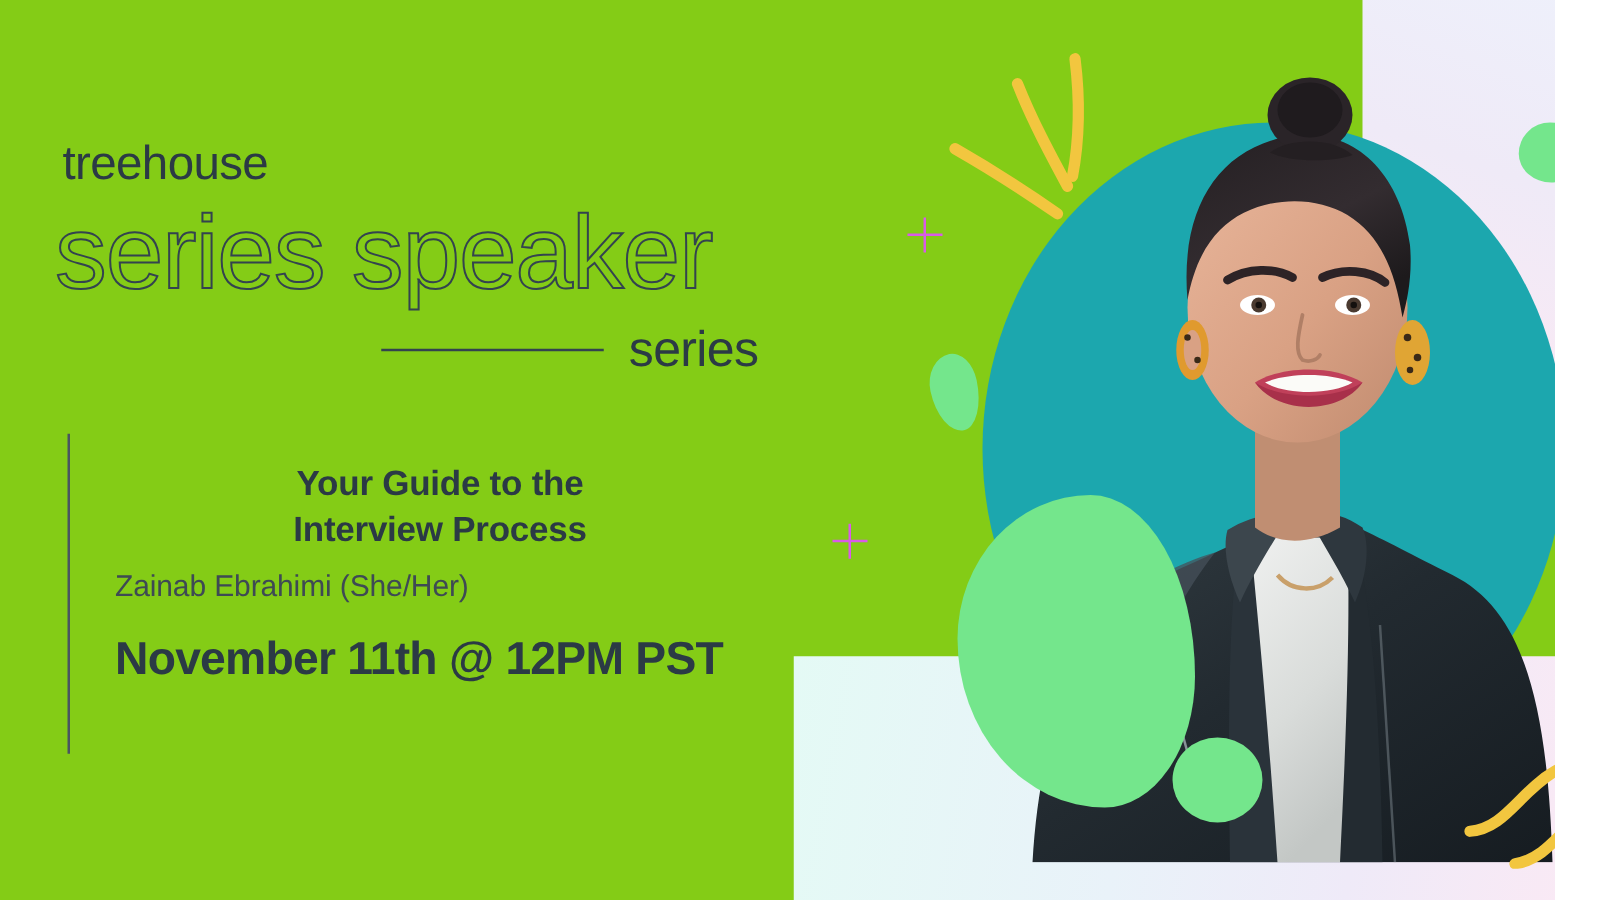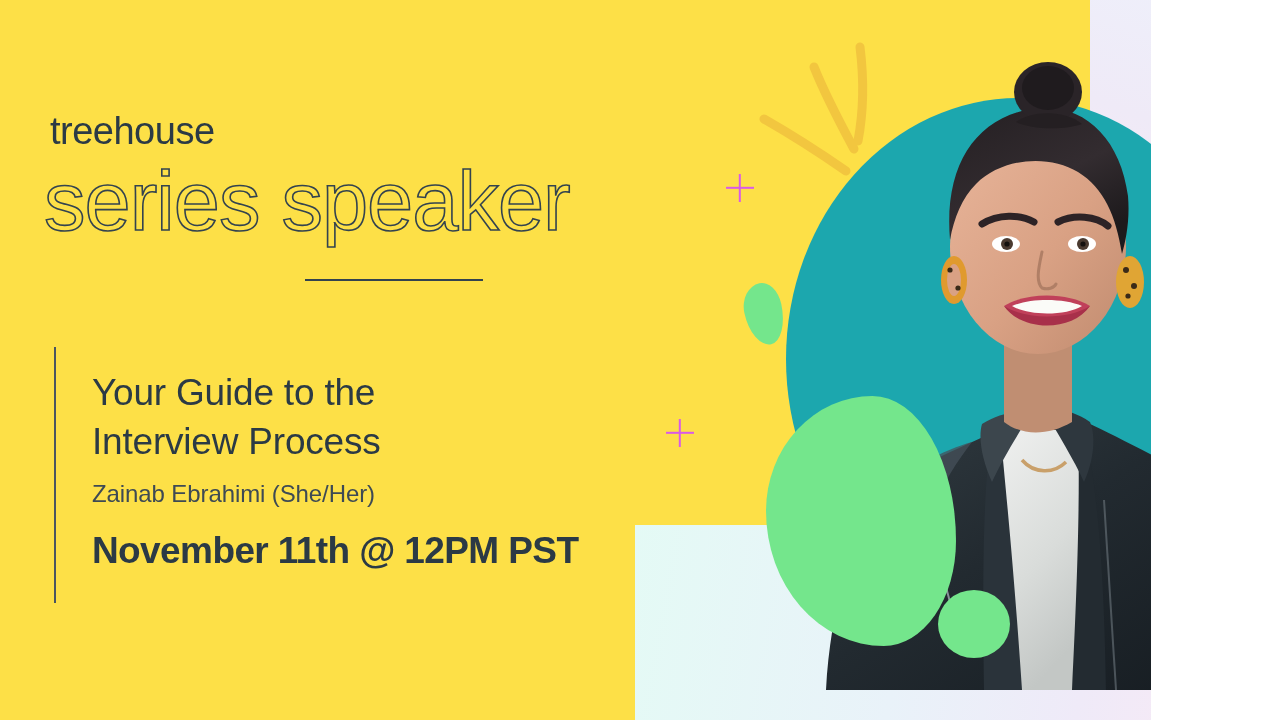--- a/index.html
+++ b/index.html
@@ -6,22 +6,22 @@
   * { margin:0; padding:0; box-sizing:border-box; }
   html, body {
     width:1280px; height:720px;
     overflow:hidden;
     background:#ffffff;
     font-family:"Liberation Sans", sans-serif;
   }
 
   #stage {
     position:relative;
-    width:1151px; height:720px;
-    background:#fde047;
+    width:1244px; height:720px;
+    background:#84cc16;
     overflow:hidden;
   }
 
   
   .panel-tr {
     position:absolute;
     left:1090px; top:0px;
     width:190px; height:300px;
     background:linear-gradient(200deg,#eef0fb 0%,#efeaf7 45%,#fbe9f4 100%);
   }
@@ -141,26 +141,27 @@
     width:1.6px; height:256px;
     background:#4a5560;
   }
 
   .info {
     position:absolute;
     left:92px; top:368px;
     width:520px;
   }
   .info .talk-title {
-    font-size:37px;
-    font-weight:400;
+    font-size:28px;
+    font-weight:700;
     line-height:1.33;
     color:#2b3a45;
     letter-spacing:-0.2px;
     margin:0 0 12px 0;
+    text-align:center;
   }
   .info .speaker-line {
     font-size:24px;
     font-weight:300;
     line-height:1.36;
     color:#3e4a54;
     letter-spacing:-0.1px;
   }
   .info .datetime {
     margin-top:20px;
@@ -307,20 +308,21 @@
     <span class="h"></span>
       <span class="v"></span>
   </div>
 
   <div class="brand">treehouse</div>
 
   <div class="headline-outline">series speaker</div>
 
   <div class="series-row">
     <div class="series-rule"></div>
+    <div class="series-word">series</div>
   </div>
 
   <div class="info-rule"></div>
 
   <div class="info">
     <div class="talk-title">
       <div>Your Guide to the</div>
       <div>Interview Process</div>
     </div>
     <div class="speaker-line">Zainab Ebrahimi (She/Her)</div>

